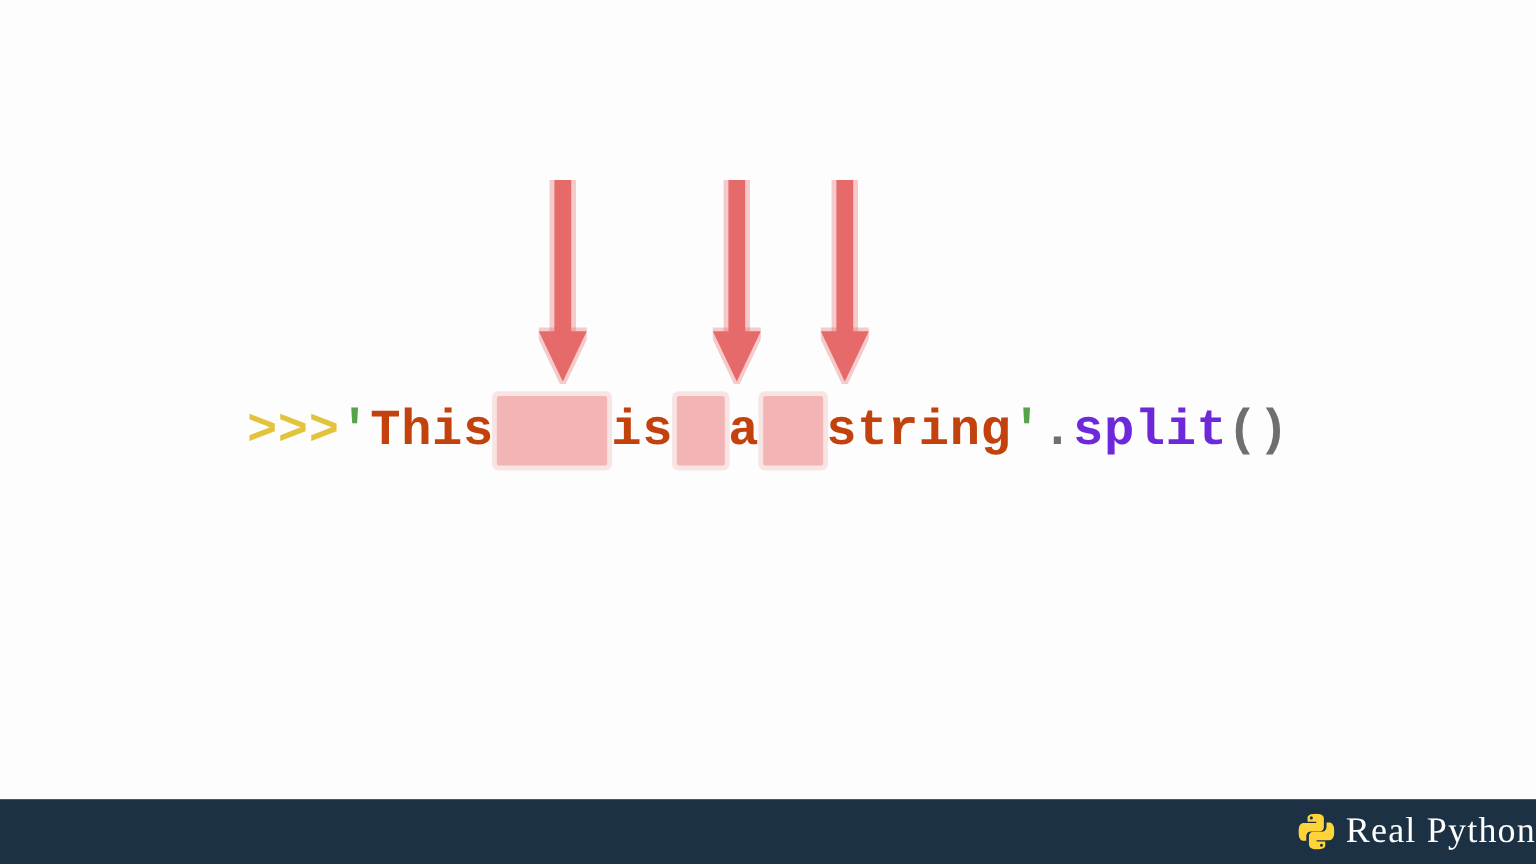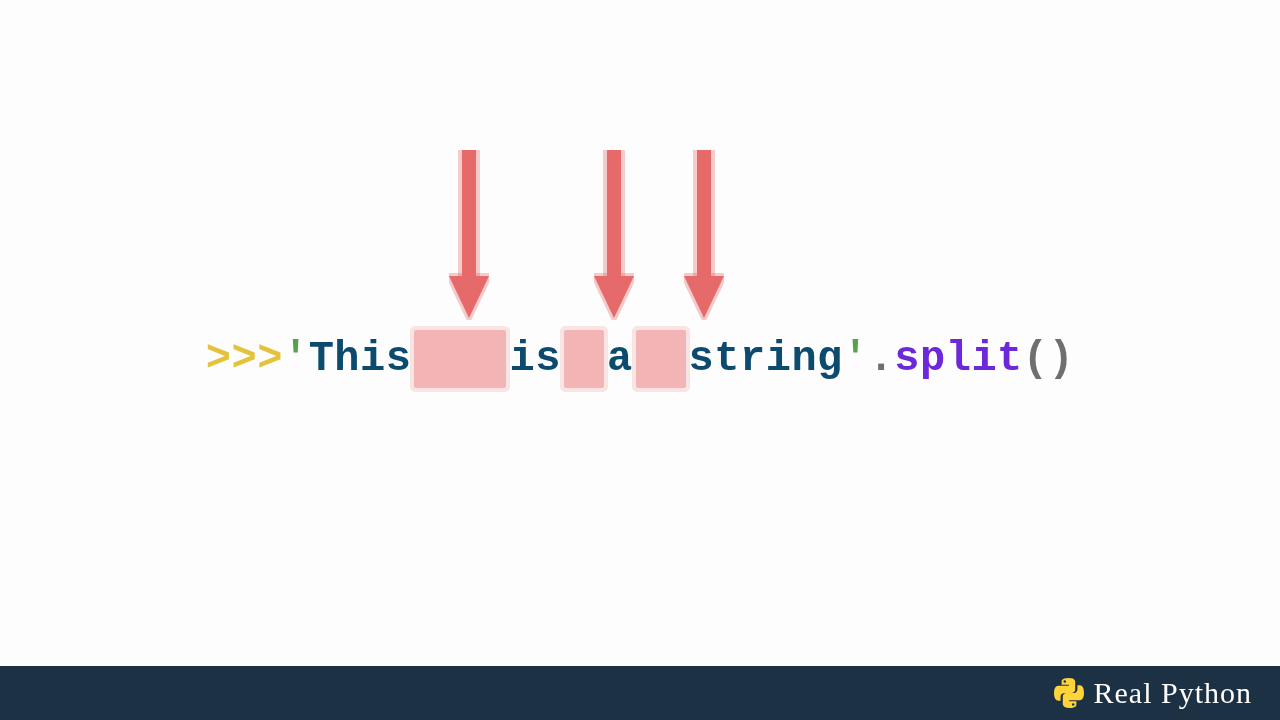--- a/index.html
+++ b/index.html
@@ -13,21 +13,21 @@
     width: 100%;
     white-space: nowrap;
     font-size: 42px;
     font-weight: bold;
     letter-spacing: 0.5px;
     text-align: center;
   }
   .code-line span { display: inline-block; vertical-align: middle; }
   .prompt { color: #e3c23c; }
   .quote  { color: #56a24a; }
-  .word   { color: #0c4a6e; }
+  .word   { color: #c2410c; }
   .gap-box {
     display: inline-block;
     vertical-align: middle;
     background: #f2b4b4;
     height: 58px;
     border-radius: 2px;
     box-shadow: 0 0 0 4px rgba(242,180,180,0.35);
     margin: 0 3px;
   }
   .g1 { width: 92px; }
@@ -43,21 +43,20 @@
   }
   .footer {
     position: absolute;
     left: 0; bottom: 0;
     width: 100%;
     height: 54px;
     background: #1d3144;
     display: flex;
     align-items: center;
     justify-content: flex-end;
-    padding-right: 28px;
     gap: 10px;
   }
   .brand {
     font-family: 'Brush Script MT', 'Segoe Script', cursive;
     color: #ffffff;
     font-size: 30px;
     letter-spacing: 1px;
   }
 </style>
 </head>

